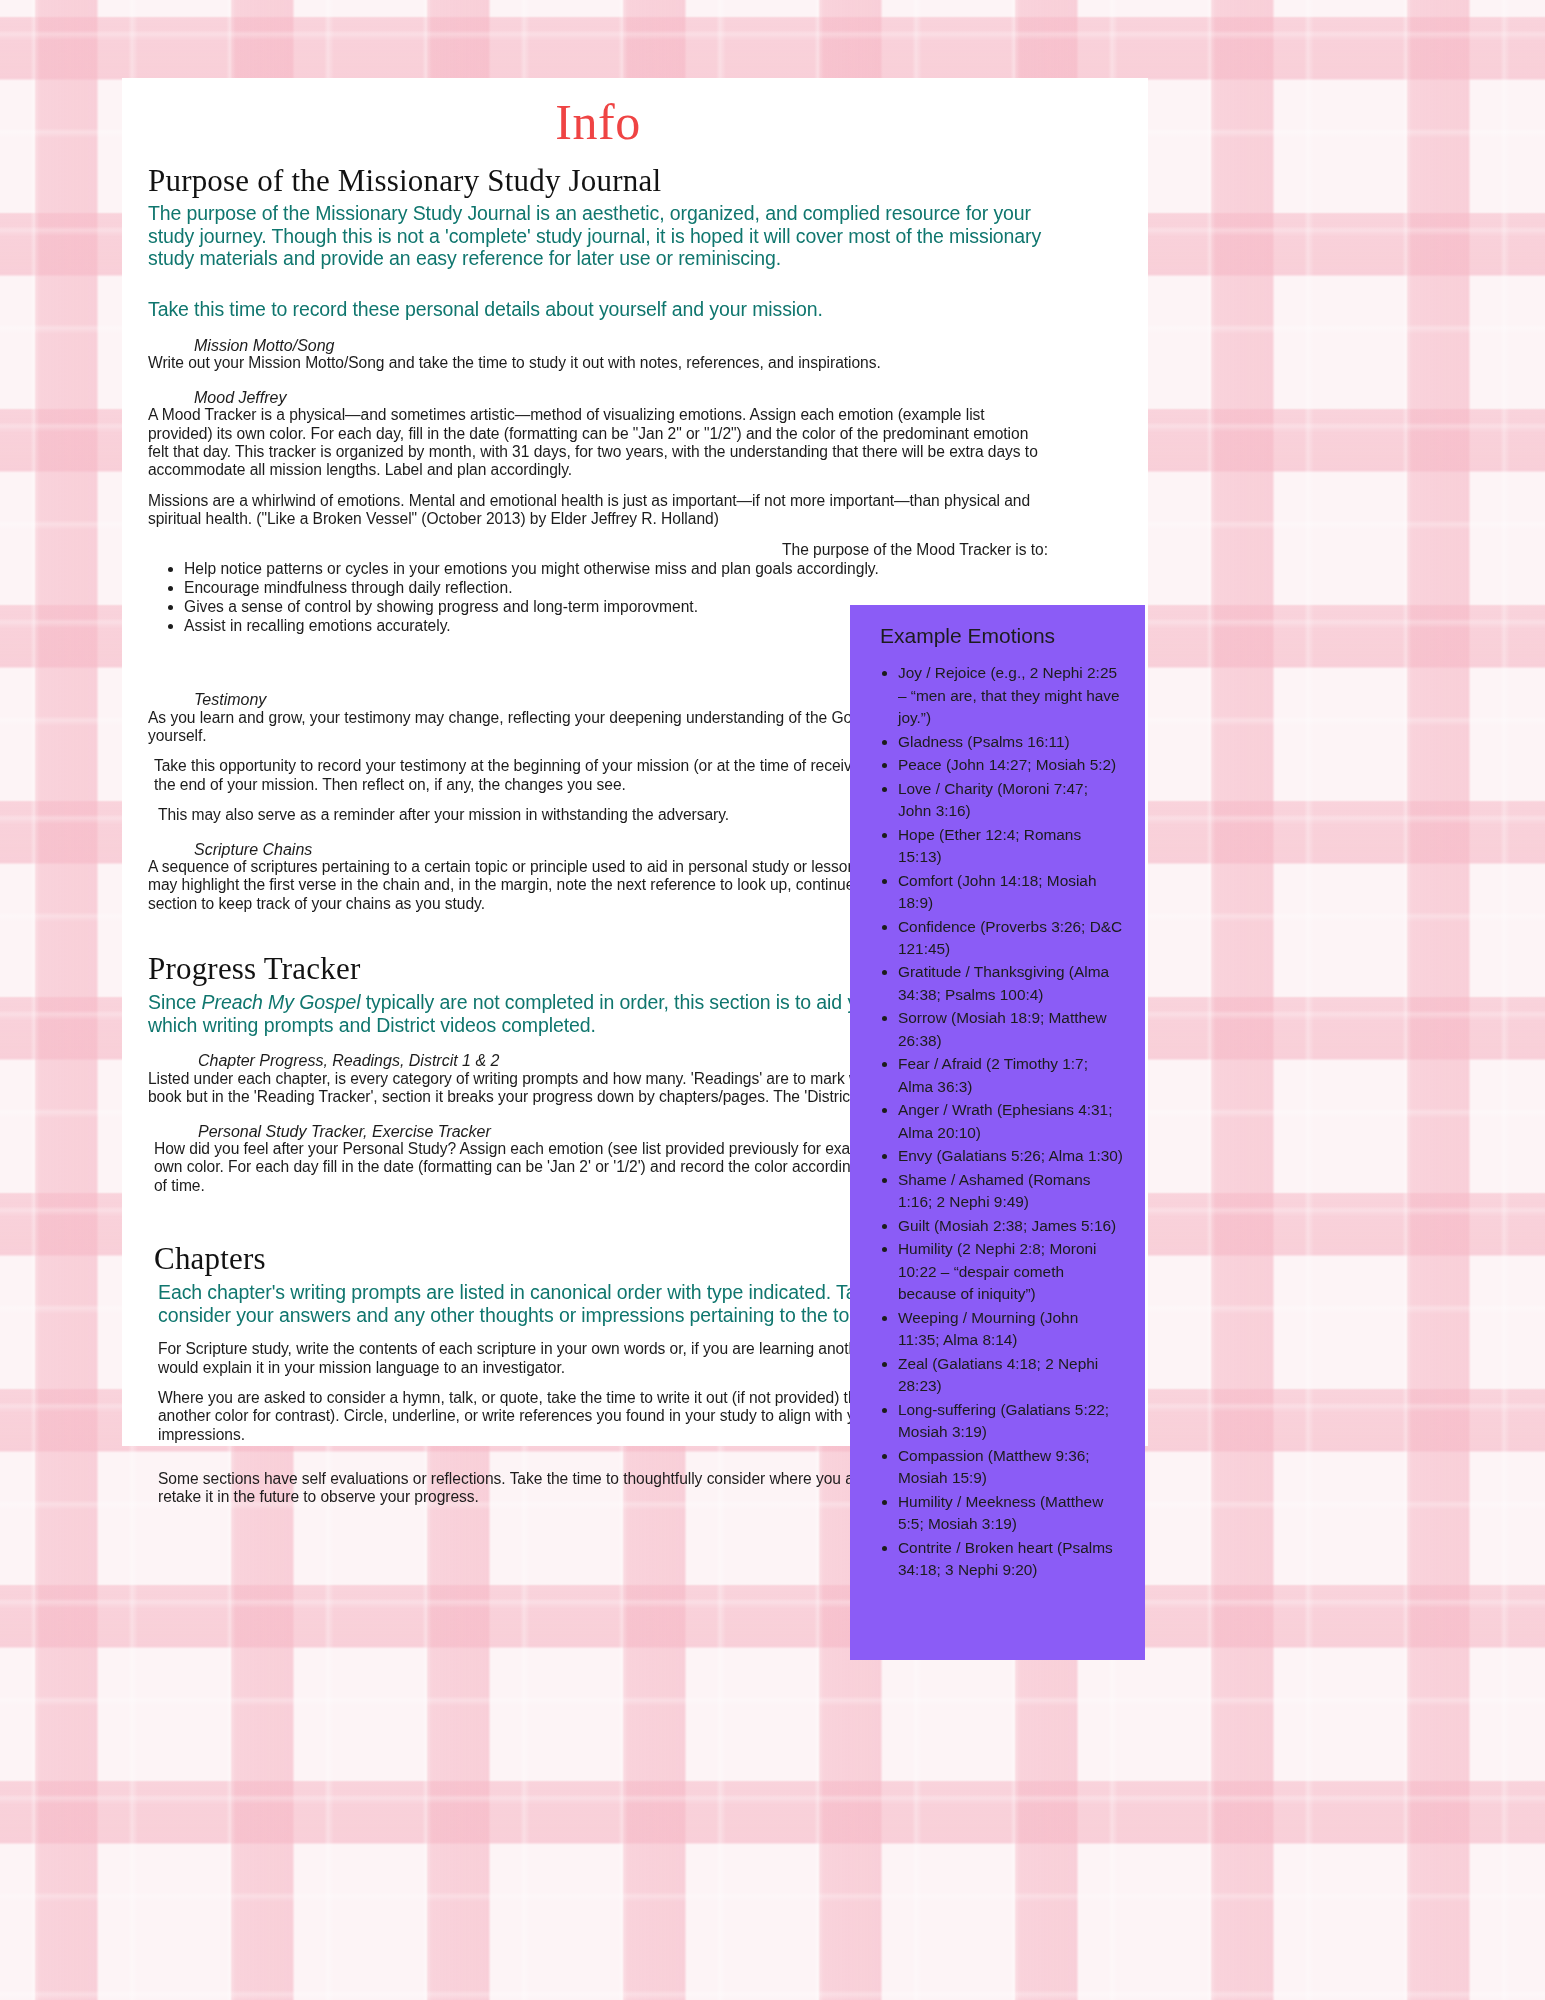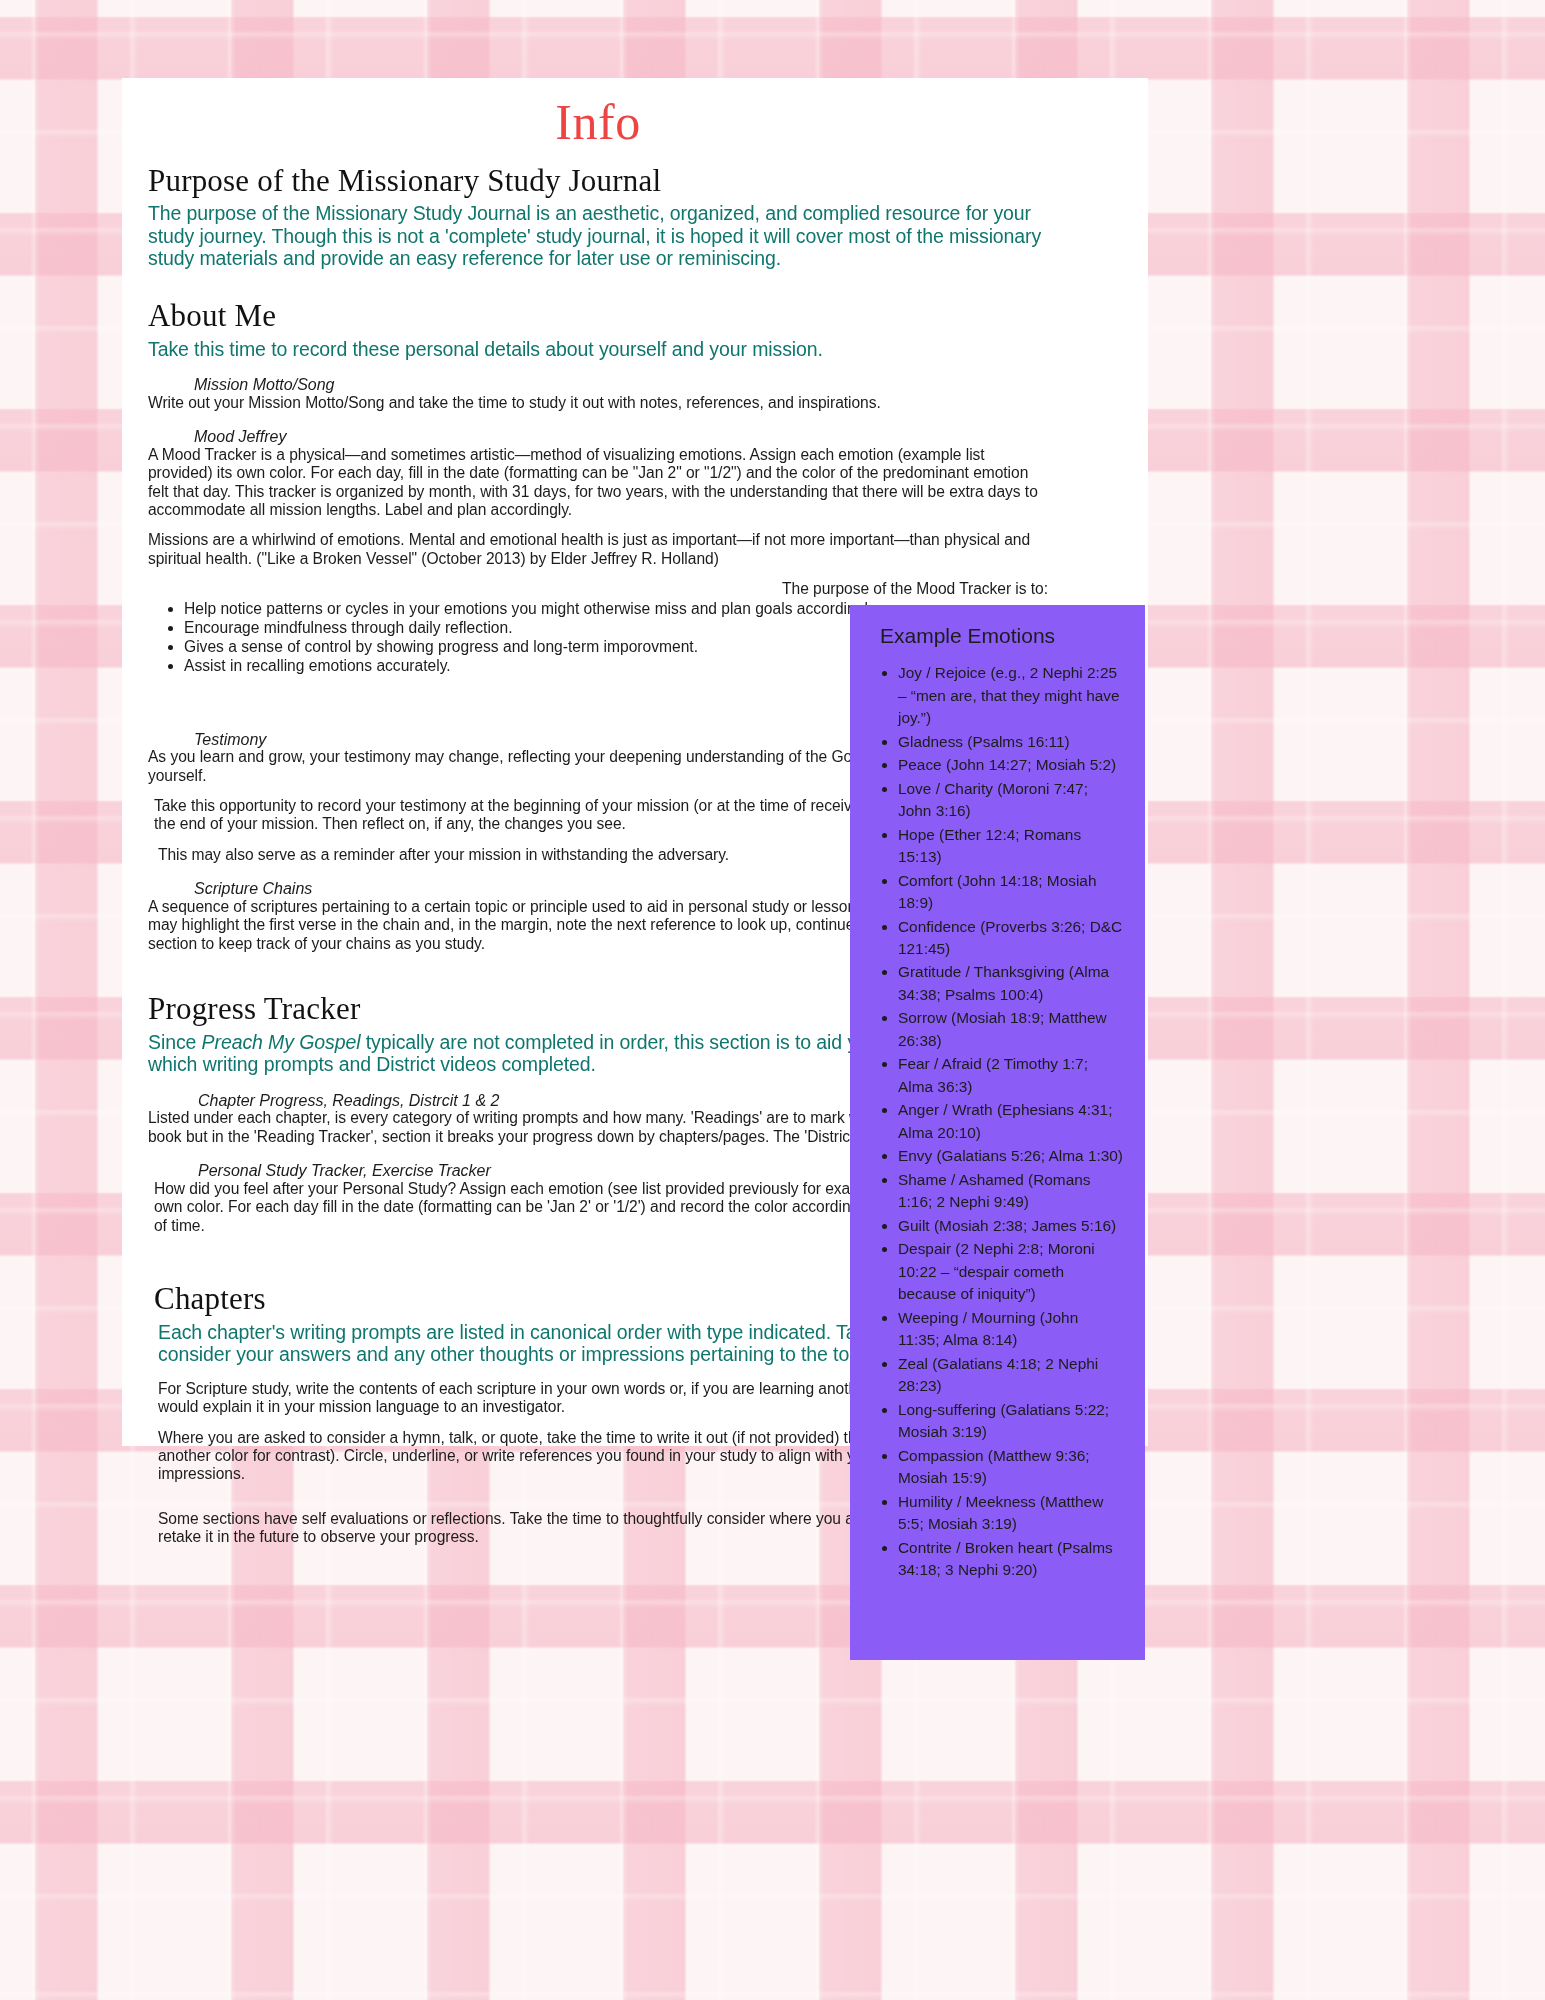--- a/index.html
+++ b/index.html
@@ -199,21 +199,20 @@
 
 <div id="content">
 
   <h1 class="doc-title">Info</h1>
 
   <h2 class="section-heading big">Purpose of the Missionary Study Journal</h2>
   <p class="lead">The purpose of the Missionary Study Journal is an aesthetic, organized, and complied resource for your study journey. Though this is not a 'complete' study journal, it is hoped it will cover most of the missionary study materials and provide an easy reference for later use or reminiscing.</p>
 
   <div class="spacer-sm"></div>
 
-  <h2 class="section-heading big">About Me</h2>
   <p class="lead tight">Take this time to record these personal details about yourself and your mission.</p>
 
   <div class="sub-label">Mission Motto/Song</div>
   <p class="body">Write out your Mission Motto/Song and take the time to study it out with notes, references, and inspirations.</p>
 
   <div class="sub-label">Mood Jeffrey</div>
   <p class="body">A Mood Tracker is a physical—and sometimes artistic—method of visualizing emotions. Assign each emotion (example list provided) its own color. For each day, fill in the date (formatting can be "Jan 2" or "1/2") and the color of the predominant emotion felt that day. This tracker is organized by month, with 31 days, for two years, with the understanding that there will be extra days to accommodate all mission lengths. Label and plan accordingly.</p>
   <p class="body">Missions are a whirlwind of emotions. Mental and emotional health is just as important—if not more important—than physical and spiritual health. ("Like a Broken Vessel" (October 2013) by Elder Jeffrey R. Holland)</p>
   <p class="body nogap">The purpose of the Mood Tracker is to:</p>
   <ul class="purpose-list">
@@ -265,21 +264,21 @@
       <li><b>Hope</b><span> (Ether 12:4; Romans 15:13)</span></li>
       <li><b>Comfort</b><span> (John 14:18; Mosiah 18:9)</span></li>
       <li><b>Confidence</b><span> (Proverbs 3:26; D&amp;C 121:45)</span></li>
       <li><b>Gratitude / Thanksgiving</b><span> (Alma 34:38; Psalms 100:4)</span></li>
       <li><b>Sorrow</b><span> (Mosiah 18:9; Matthew 26:38)</span></li>
       <li><b>Fear / Afraid</b><span> (2 Timothy 1:7; Alma 36:3)</span></li>
       <li><b>Anger / Wrath</b><span> (Ephesians 4:31; Alma 20:10)</span></li>
       <li><b>Envy</b><span> (Galatians 5:26; Alma 1:30)</span></li>
       <li><b>Shame / Ashamed</b><span> (Romans 1:16; 2 Nephi 9:49)</span></li>
       <li><b>Guilt</b><span> (Mosiah 2:38; James 5:16)</span></li>
-      <li><b>Despair</b><span> (2 Nephi 2:8; Moroni 10:22 – “despair cometh because of iniquity”)</span></li>
+      <li><b>Humility</b><span> (2 Nephi 2:8; Moroni 10:22 – “despair cometh because of iniquity”)</span></li>
       <li><b>Weeping / Mourning</b><span> (John 11:35; Alma 8:14)</span></li>
       <li><b>Zeal</b><span> (Galatians 4:18; 2 Nephi 28:23)</span></li>
       <li><b>Long-suffering</b><span> (Galatians 5:22; Mosiah 3:19)</span></li>
       <li><b>Compassion</b><span> (Matthew 9:36; Mosiah 15:9)</span></li>
       <li><b>Humility / Meekness</b><span> (Matthew 5:5; Mosiah 3:19)</span></li>
       <li><b>Contrite / Broken heart</b><span> (Psalms 34:18; 3 Nephi 9:20)</span></li>
     </ul>
 </div>
 
 </body></html>

